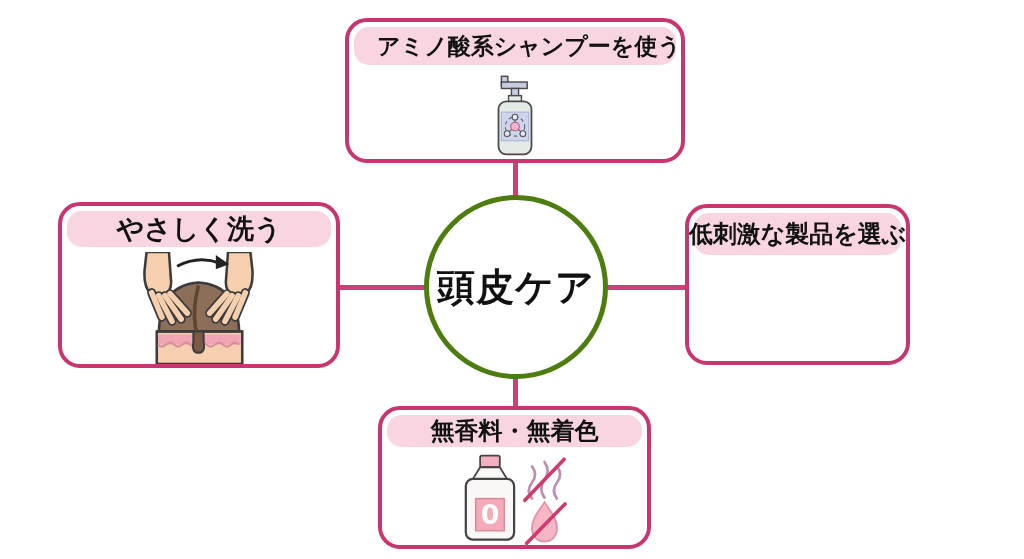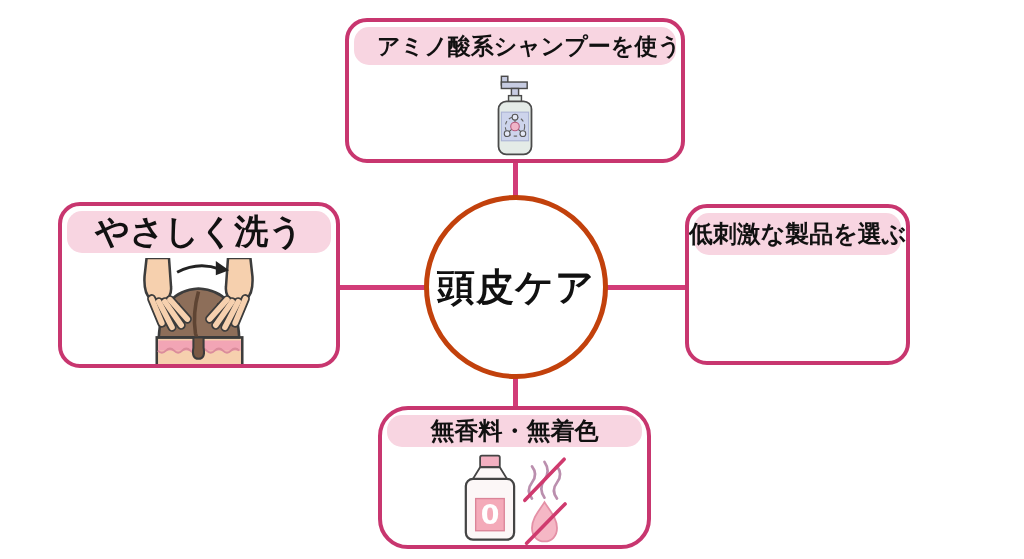--- a/index.html
+++ b/index.html
@@ -13,45 +13,45 @@
   
   .connector { position:absolute; background:#d23c78; }
   #conn-top    { left:513px; top:161px; width:5px;  height:38px; }
   #conn-bottom { left:513px; top:377px; width:5px;  height:31px; }
   #conn-left   { left:338px; top:285px; width:90px; height:5px; }
   #conn-right  { left:604px; top:285px; width:83px; height:5px; }
 
   
   .center-circle {
     position:absolute; left:424px; top:195px; width:184px; height:184px;
-    box-sizing:border-box; border:5px solid #c2410c; border-radius:50%;
+    box-sizing:border-box; border:5px solid #4d7c0f; border-radius:50%;
     background:#ffffff; display:flex; align-items:center; justify-content:center;
   }
   .center-label { font-size:38px; font-weight:bold; color:#111; letter-spacing:1px; }
 
   
   .node-box {
     position:absolute; box-sizing:border-box; background:#ffffff;
     border:4px solid #c8366f; border-radius:22px;
     display:flex; flex-direction:column; overflow:hidden;
   }
   .node-header {
     margin:5px; background:#f8d5e1; border-radius:15px;
     display:flex; align-items:center; justify-content:center;
     font-weight:bold; color:#111; white-space:nowrap;
   }
   .node-icon { flex:1; display:flex; align-items:center; justify-content:center; }
 
   #node-top    { left:345px; top:18px;  width:340px; height:145px; }
   #node-top .node-header    { height:38px; font-size:23px;padding-left:28px; }
   #node-left   { left:58px;  top:202px; width:282px; height:166px; }
-  #node-left .node-header   { height:42px; font-size:34px; }
+  #node-left .node-header   { height:42px; font-size:27px; }
   #node-right  { left:685px; top:204px; width:225px; height:161px; }
   #node-right .node-header  { height:42px; font-size:24px; }
-  #node-bottom { left:378px; top:406px; width:273px; height:143px;border-radius:30px; }
+  #node-bottom { left:378px; top:406px; width:273px; height:143px; }
   #node-bottom .node-header { height:40px; font-size:24px; }
 
   svg { display:block; }
 </style>
 </head>
 <body>
 
 <div class="canvas">
 
   <div class="connector" id="conn-top"></div>

